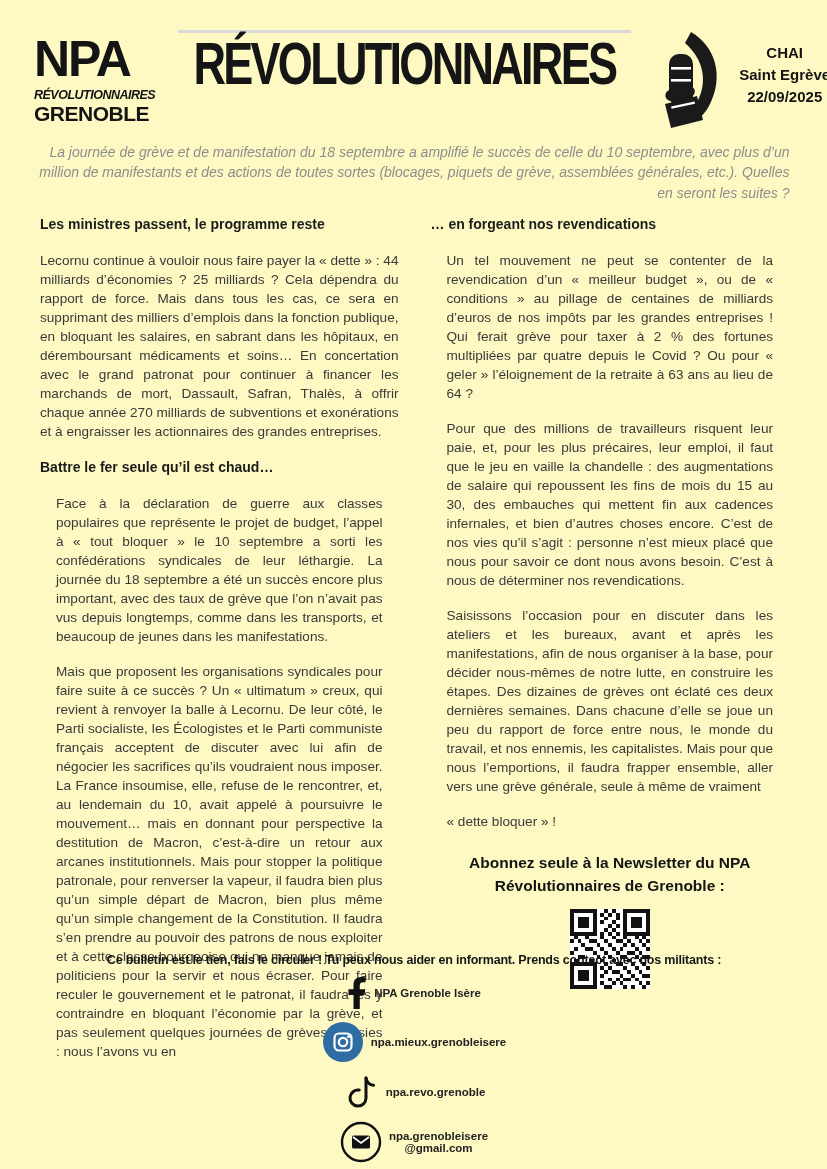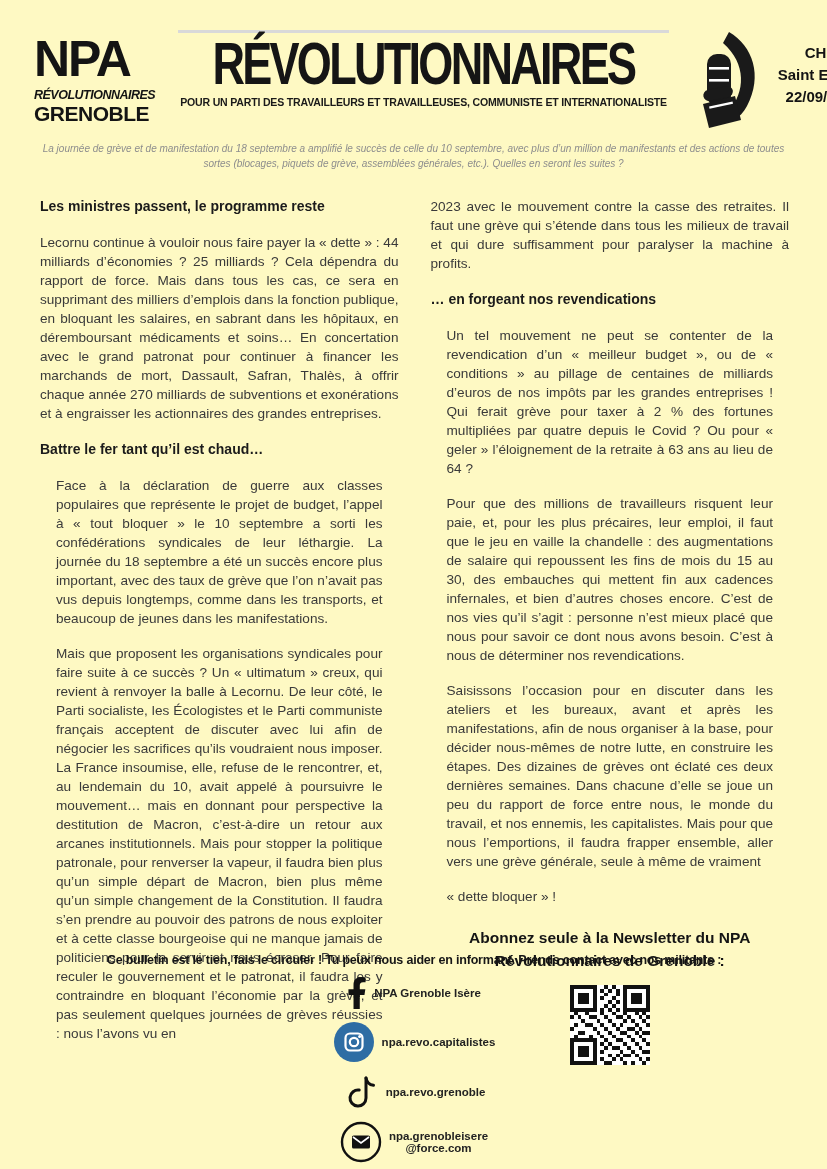--- a/index.html
+++ b/index.html
@@ -30,22 +30,22 @@
   .edition { flex:none; width:96px; text-align:center; padding-top:14px; }
   .edition div { font-size:15px; font-weight:bold; color:#141414; line-height:1.45; white-space:nowrap; }
   
   .headline { text-align:center; margin-top:4px; }
   .headline .kicker { font-size:40px; font-weight:bold; letter-spacing:-1px; color:#101010;
     display:inline-block; transform:scale(.95,1.1); line-height:1.0; }
   .headline .main { font-size:64px; font-weight:bold; letter-spacing:-2px; color:#0c0c0c;
     display:inline-block; transform:scale(.9,1.12); line-height:1.0; margin-top:4px; }
   
   .intro {
-    width:752px; margin:12px auto 14px; text-align:center;
-    font-style:italic; font-size:10px; line-height:1.45; color:#8d8d8d;
+    width:752px; margin:12px auto 0; text-align:right;
+    font-style:italic; font-size:14px; line-height:1.45; color:#8d8d8d;
   }
   
   .columns { display:flex; gap:32px; padding:12px 38px 0 40px; }
   .col { flex:1; font-size:13.6px; line-height:19px; text-align:justify; color:#3a3a3a; }
   .col h3 { font-size:14px; font-weight:bold; color:#1b1b1b; text-align:left; margin:0 0 17px; }
   .col p  { margin:0 0 17px; }
   .col p.cont { margin:16px; }
   
   .newsletter { text-align:center; margin-top:20px; }
   .newsletter .nl-head { font-size:15.5px; font-weight:bold; color:#141414; line-height:1.5;
@@ -69,21 +69,20 @@
 
     <div class="org-logo">
       <div class="l1">NPA</div>
       <div class="l2">RÉVOLUTIONNAIRES</div>
       <div class="l3">GRENOBLE</div>
     </div>
 
     <div class="masthead">
       <div class="rule"></div>
       <div><span class="title">RÉVOLUTIONNAIRES</span></div>
-      <div><span class="subtitle">POUR UN PARTI DES TRAVAILLEURS ET TRAVAILLEUSES, COMMUNISTE ET INTERNATIONALISTE</span></div>
     </div>
 
     <div class="fist icon">
       <svg width="86" height="100" viewBox="0 0 86 100" xmlns="http://www.w3.org/2000/svg">
         <path fill="#1a1a1a" d="M46 2 C70 16 80 46 64 76 C61 82 56 87 51 90 L46 81 C62 62 64 34 40 13 Z"></path>
         <rect fill="#1a1a1a" x="24" y="24" width="24" height="52" rx="10"></rect>
         <rect fill="#ffffff" x="26" y="37" width="20" height="2.6"></rect>
         <rect fill="#ffffff" x="26" y="49" width="20" height="2.6"></rect>
         <rect fill="#ffffff" x="26" y="61" width="20" height="2.6"></rect>
         <rect fill="#1a1a1a" x="20" y="58" width="30" height="11" rx="5.5" transform="rotate(-12 35 63)"></rect>
@@ -100,27 +99,26 @@
   </div>
 
 
   <div class="intro">La journée de grève et de manifestation du 18 septembre a amplifié le succès de celle du 10 septembre, avec plus d’un million de manifestants et des actions de toutes sortes (blocages, piquets de grève, assemblées générales, etc.). Quelles en seront les suites ?</div>
 
   <div class="columns">
 
     <div class="col">
       <h3>Les ministres passent, le programme reste</h3>
       <p>Lecornu continue à vouloir nous faire payer la « dette » : 44 milliards d’économies ? 25 milliards ? Cela dépendra du rapport de force. Mais dans tous les cas, ce sera en supprimant des milliers d’emplois dans la fonction publique, en bloquant les salaires, en sabrant dans les hôpitaux, en déremboursant médicaments et soins… En concertation avec le grand patronat pour continuer à financer les marchands de mort, Dassault, Safran, Thalès, à offrir chaque année 270 milliards de subventions et exonérations et à engraisser les actionnaires des grandes entreprises.</p>
-      <h3>Battre le fer tant qu’il est chaud…</h3>
+      <h3>Battre le fer seule qu’il est chaud…</h3>
       <p class="cont">Face à la déclaration de guerre aux classes populaires que représente le projet de budget, l’appel à « tout bloquer » le 10 septembre a sorti les confédérations syndicales de leur léthargie. La journée du 18 septembre a été un succès encore plus important, avec des taux de grève que l’on n’avait pas vus depuis longtemps, comme dans les transports, et beaucoup de jeunes dans les manifestations.</p>
       <p class="cont">Mais que proposent les organisations syndicales pour faire suite à ce succès ? Un « ultimatum » creux, qui revient à renvoyer la balle à Lecornu. De leur côté, le Parti socialiste, les Écologistes et le Parti communiste français acceptent de discuter avec lui afin de négocier les sacrifices qu’ils voudraient nous imposer. La France insoumise, elle, refuse de le rencontrer, et, au lendemain du 10, avait appelé à poursuivre le mouvement… mais en donnant pour perspective la destitution de Macron, c’est-à-dire un retour aux arcanes institutionnels. Mais pour stopper la politique patronale, pour renverser la vapeur, il faudra bien plus qu’un simple départ de Macron, bien plus même qu’un simple changement de la Constitution. Il faudra s’en prendre au pouvoir des patrons de nous exploiter et à cette classe bourgeoise qui ne manque jamais de politiciens pour la servir et nous écraser. Pour faire reculer le gouvernement et le patronat, il faudra les y contraindre en bloquant l’économie par la grève, et pas seulement quelques journées de grèves réussies : nous l’avons vu en</p>
     </div>
 
     <div class="col">
-      <p>2023 avec le mouvement contre la casse des retraites. Il faut une grève qui s’étende dans tous les milieux de travail et qui dure suffisamment pour paralyser la machine à profits.</p>
       <h3>… en forgeant nos revendications</h3>
       <p class="cont">Un tel mouvement ne peut se contenter de la revendication d’un « meilleur budget », ou de « conditions » au pillage de centaines de milliards d’euros de nos impôts par les grandes entreprises ! Qui ferait grève pour taxer à 2 % des fortunes multipliées par quatre depuis le Covid ? Ou pour « geler » l’éloignement de la retraite à 63 ans au lieu de 64 ?</p>
       <p class="cont">Pour que des millions de travailleurs risquent leur paie, et, pour les plus précaires, leur emploi, il faut que le jeu en vaille la chandelle : des augmentations de salaire qui repoussent les fins de mois du 15 au 30, des embauches qui mettent fin aux cadences infernales, et bien d’autres choses encore. C’est de nos vies qu’il s’agit : personne n’est mieux placé que nous pour savoir ce dont nous avons besoin. C’est à nous de déterminer nos revendications.</p>
       <p class="cont">Saisissons l’occasion pour en discuter dans les ateliers et les bureaux, avant et après les manifestations, afin de nous organiser à la base, pour décider nous-mêmes de notre lutte, en construire les étapes. Des dizaines de grèves ont éclaté ces deux dernières semaines. Dans chacune d’elle se joue un peu du rapport de force entre nous, le monde du travail, et nos ennemis, les capitalistes. Mais pour que nous l’emportions, il faudra frapper ensemble, aller vers une grève générale, seule à même de vraiment</p>
       <p class="cont">« dette bloquer » !</p>
 
       <div class="newsletter">
         <div class="nl-head">Abonnez seule à la Newsletter du NPA Révolutionnaires de Grenoble :</div>
         <div class="qr icon">
           <svg width="80" height="80" viewBox="0 0 21 21" shape-rendering="crispEdges" xmlns="http://www.w3.org/2000/svg">
@@ -150,21 +148,21 @@
 
       <div class="contact">
         <span class="icon">
           <svg width="42" height="42" viewBox="0 0 42 42" xmlns="http://www.w3.org/2000/svg">
             <circle cx="21" cy="21" r="20" fill="#2e6da4"></circle>
             <rect x="12.5" y="12.5" width="17" height="17" rx="4.5" fill="none" stroke="#fff" stroke-width="2.2"></rect>
             <circle cx="21" cy="21" r="4.2" fill="none" stroke="#fff" stroke-width="2.2"></circle>
             <circle cx="26.6" cy="15.4" r="1.5" fill="#fff"></circle>
           </svg>
         </span>
-        <span class="lbl">npa.revo.capitalistes</span>
+        <span class="lbl">npa.mieux.grenobleisere</span>
       </div>
 
 
       <div class="contact">
         <span class="icon">
           <svg width="36" height="40" viewBox="0 0 36 40" xmlns="http://www.w3.org/2000/svg">
             <path d="M23 6v20a8 8 0 1 1-6.8-7.9" fill="none" stroke="#111" stroke-width="3" stroke-linecap="round"></path>
             <path d="M23 6c.7 4 3.6 6.8 7.5 7.3" fill="none" stroke="#111" stroke-width="3" stroke-linecap="round"></path>
           </svg>
         </span>
@@ -174,19 +172,19 @@
       <div class="contact">
         <span class="icon">
           <svg width="42" height="42" viewBox="0 0 42 42" xmlns="http://www.w3.org/2000/svg">
             <circle cx="21" cy="21" r="19" fill="none" stroke="#111" stroke-width="2.4"></circle>
             <rect x="12" y="14.5" width="18" height="13" rx="1.6" fill="#111"></rect>
             <path d="M13 16l8 6 8-6" fill="none" stroke="#fff" stroke-width="1.6"></path>
           </svg>
         </span>
         <span class="lbl">
           <span>npa.grenobleisere</span>
-          <span class="lbl2">@force.com</span>
+          <span class="lbl2">@gmail.com</span>
         </span>
       </div>
 
     </div>
   </div>
 </div>
 
 </body></html>

